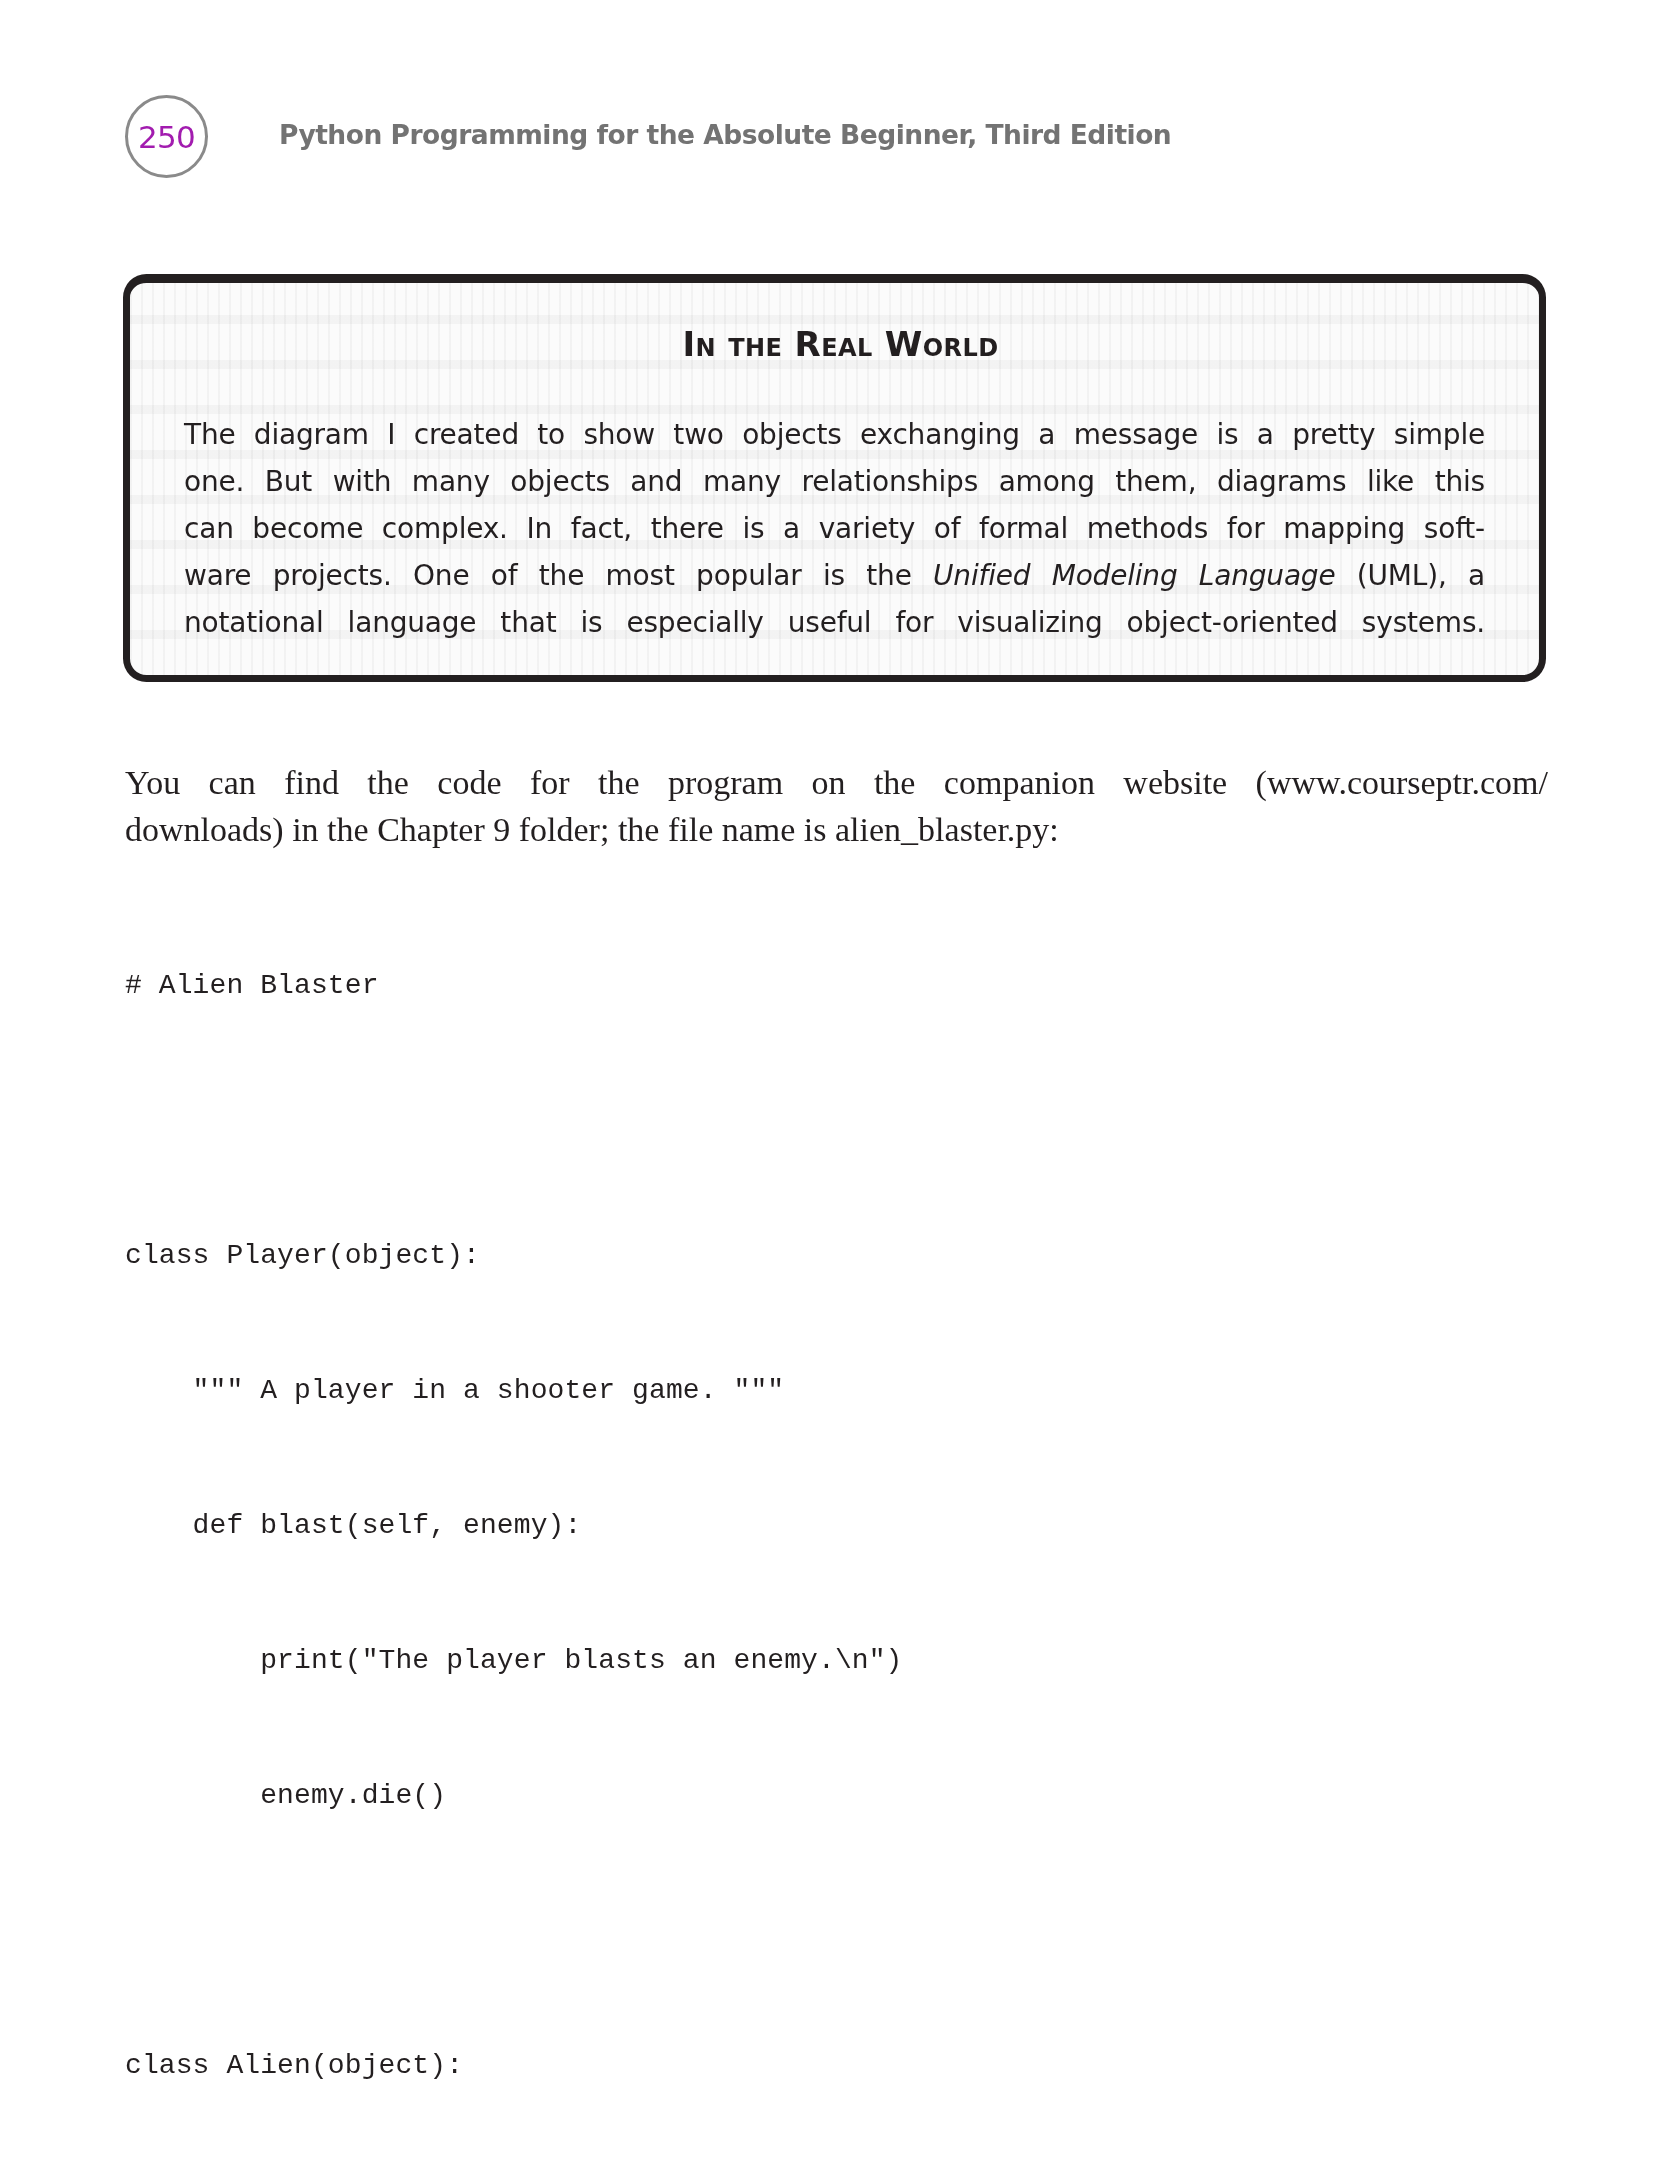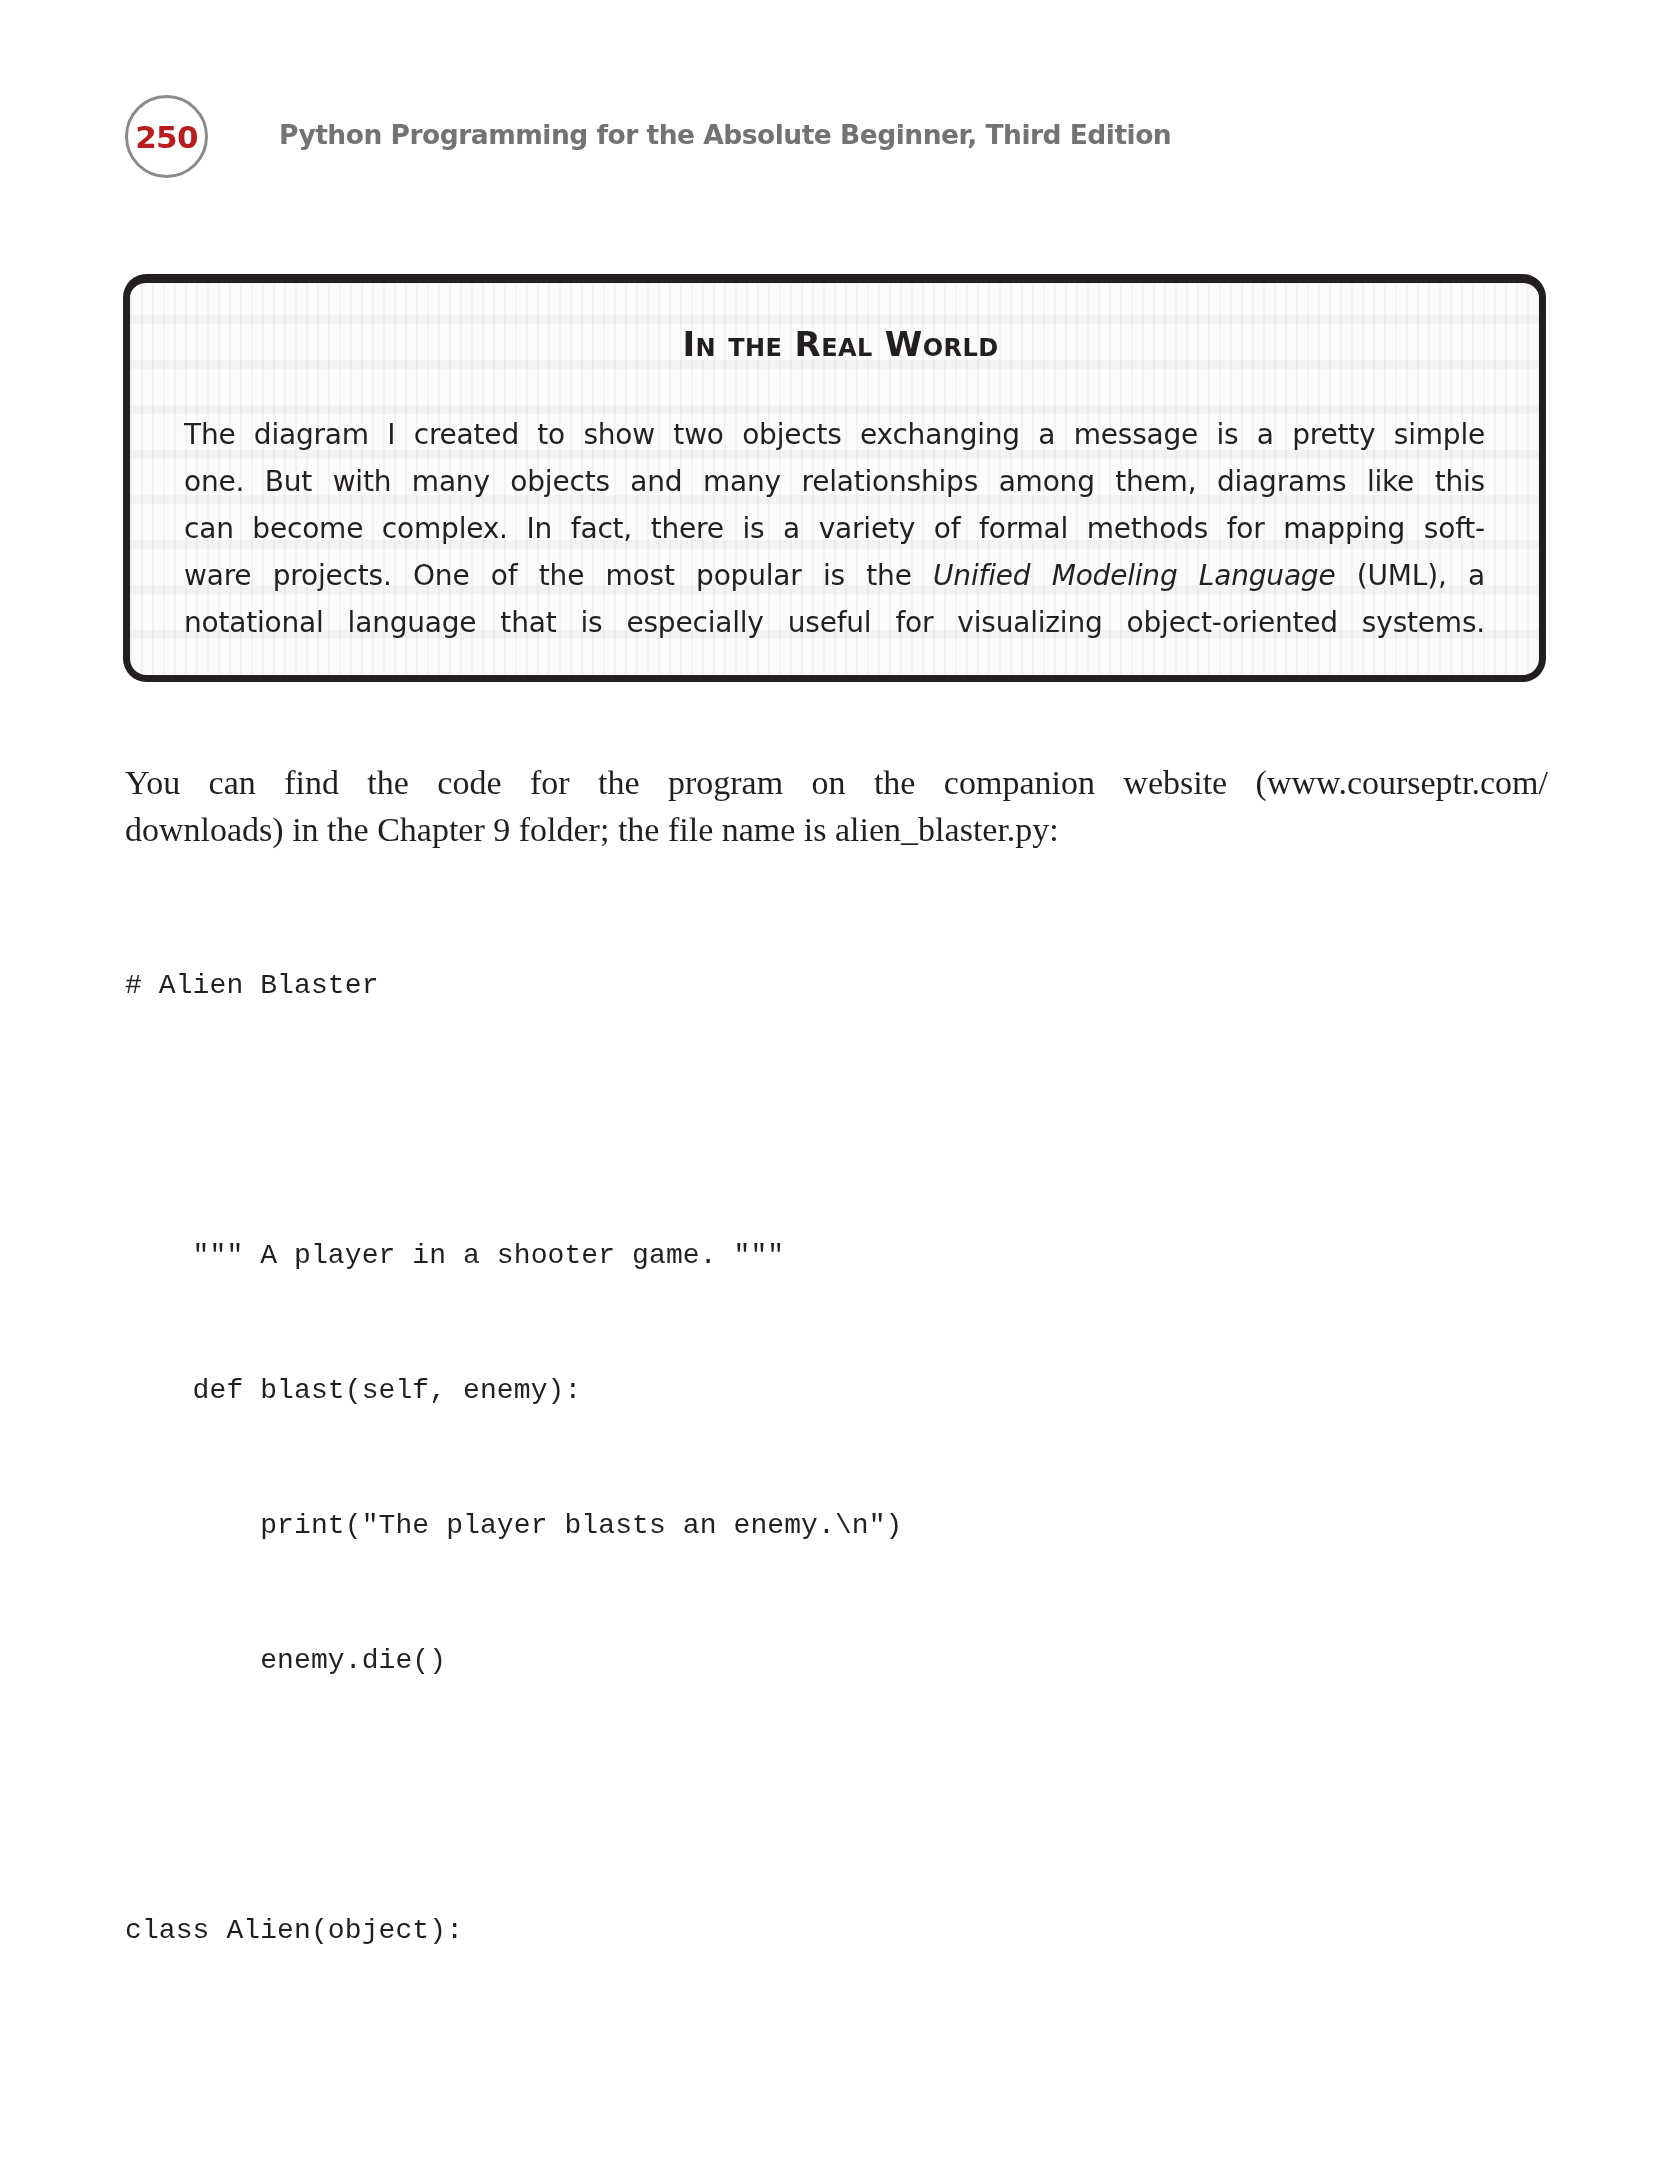--- a/index.html
+++ b/index.html
@@ -4,22 +4,22 @@
 <style>
   html, body { margin: 0; padding: 0; background: #ffffff; }
   body { width: 1675px; height: 2183px; position: relative; overflow: hidden; color: #231f20; }
 
   .page-num-circle {
     position: absolute; left: 125px; top: 95px; width: 77px; height: 77px;
     border: 3.1px solid #8a8a8a; border-radius: 50%;
     display: flex; align-items: center; justify-content: center;
   }
   .page-num {
-    font-family: "DejaVu Sans", sans-serif; font-weight: bold; font-size: 31px;
-    color: #b91c1c; letter-spacing: -0.8px;
+    font-family: "DejaVu Sans", sans-serif; font-weight: normal; font-size: 31px;
+    color: #a21caf; letter-spacing: -0.8px;
   }
   .running-head {
     position: absolute; left: 279px; top: 119px;
     font-family: "DejaVu Sans", sans-serif; font-weight: bold; font-size: 26.5px;
     color: #737373; letter-spacing: -0.5px; white-space: nowrap;
   }
 
   .callout {
     position: absolute; left: 123px; top: 274px; width: 1409px; height: 392px;
     border: 7.8px solid #231f20; border-top-width: 9.4px; border-radius: 23.4px;
@@ -78,20 +78,21 @@
 </div>
 
 <div class="intro">
   <span class="line justify">You can find the code for the program on the companion website (www.courseptr.com/</span>
   <span class="line">downloads) in the Chapter 9 folder; the file name is alien_blaster.py:</span>
 </div>
 
 <div class="code">
   <span class="code-line"># Alien Blaster</span>
   <span class="code-line"></span>
+  <span class="code-line">class Player(object):</span>
   <span class="code-line">    """ A player in a shooter game. """</span>
   <span class="code-line">    def blast(self, enemy):</span>
   <span class="code-line">        print("The player blasts an enemy.\n")</span>
   <span class="code-line">        enemy.die()</span>
   <span class="code-line"></span>
   <span class="code-line">class Alien(object):</span>
   
   
   
   

